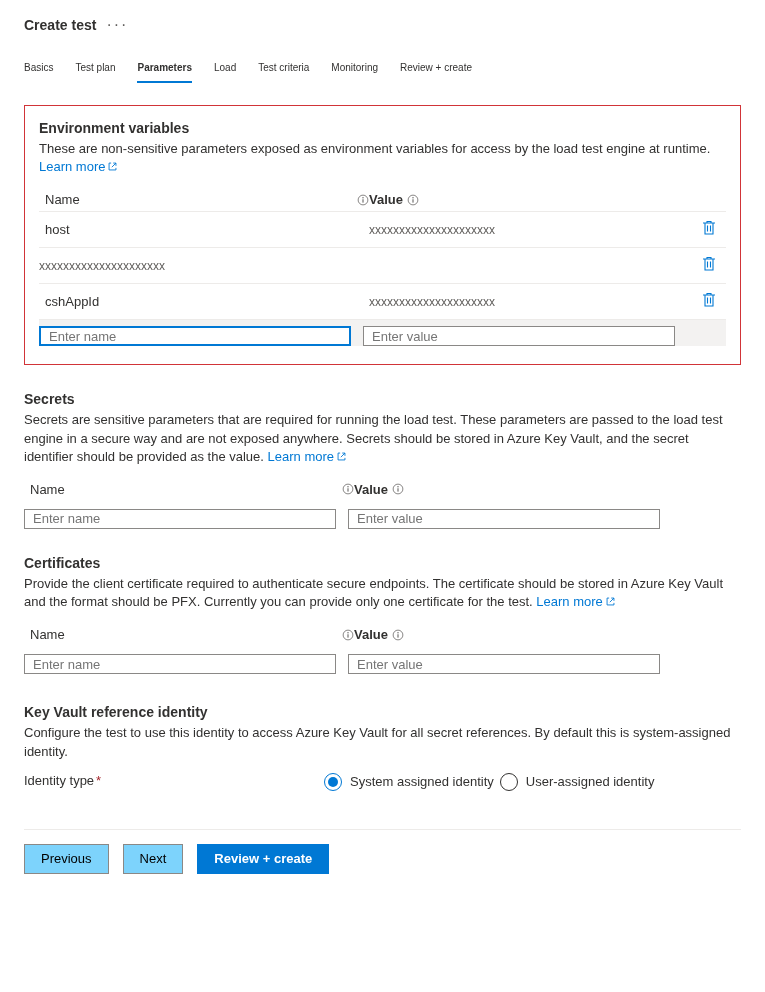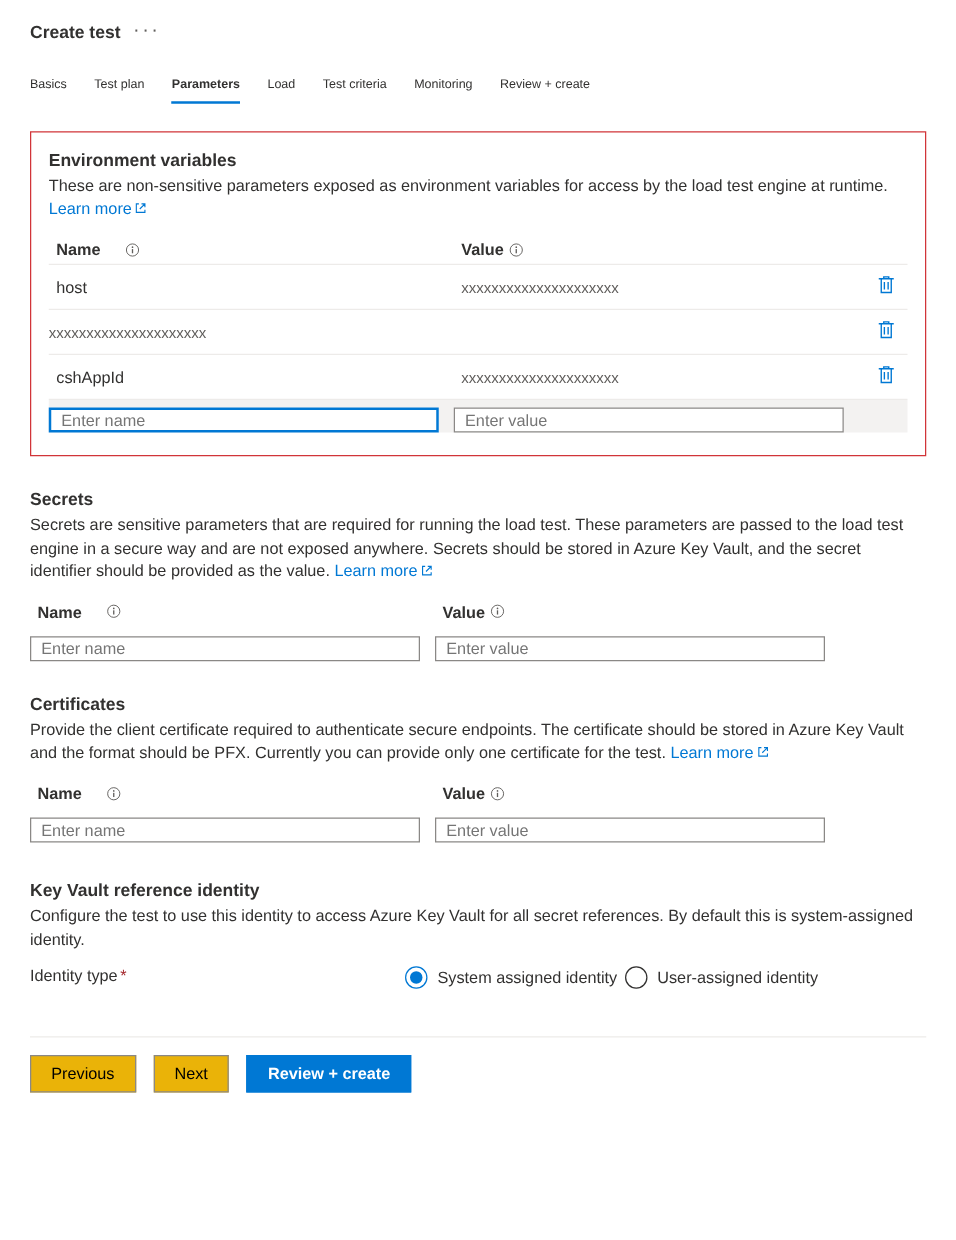--- a/index.html
+++ b/index.html
@@ -22,21 +22,21 @@
   .tab.active { font-weight: 600; border-bottom: 2px solid #0078d4; }
 
   .red-box { border: 1.5px solid #d13438; padding: 14px 14px 18px 14px; margin-bottom: 18px; }
 
   .section-title { font-weight: 600; font-size: 14px; margin-bottom: 4px; }
   .section-desc { font-size: 13px; color: #323130; line-height: 1.4; margin-bottom: 12px; }
   .link { color: #0078d4; text-decoration: none; cursor: pointer; }
   .link-icon { display: inline-block; vertical-align: -1px; margin-left: 2px; }
 
   .col-headers { display: flex; padding: 4px 0; border-bottom: 1px solid #edebe9; }
-  .col-name { flex: 0 0 330px; font-weight: 700; display: flex; align-items: center; gap: 20px; padding-left: 6px;}
+  .col-name { flex: 0 0 330px; font-weight: 400; display: flex; align-items: center; gap: 20px; padding-left: 6px; justify-content: space-between;}
   .col-value { flex: 1; font-weight: 600; display: flex; align-items: center; gap: 4px; }
   .info-icon { width: 12px; height: 12px; }
 
   .row { display: flex; align-items: center; padding: 8px 0; border-bottom: 1px solid #edebe9; }
   .row .cell-name { flex: 0 0 330px; padding-left: 6px; }
   .row .cell-value { flex: 1; color: #605e5c; font-size: 12px; }
   .row .cell-action { flex: 0 0 34px; text-align: center; }
   .trash { cursor: pointer; display: inline-flex; }
 
   .input-row { display: flex; gap: 12px; padding-top: 6px; align-items: center; background: #f3f2f1; }
@@ -53,21 +53,21 @@
   .radio-group { display: flex; align-items: flex-start; gap: 40px; margin-top: 12px; }
   .radio-label { flex: 0 0 260px; font-size: 13px; }
   .required { color: #a4262c; margin-left: 2px; }
   .radio-opts { display: flex; flex-direction: row; gap: 6px; }
   .radio-opt { display: flex; align-items: center; gap: 8px; font-size: 13px; cursor: pointer; }
   .radio-circle { width: 18px; height: 18px; border-radius: 50%; border: 1px solid #323130; display: inline-flex; align-items: center; justify-content: center; }
   .radio-circle.checked { border-color: #0078d4; }
   .radio-dot { width: 10px; height: 10px; border-radius: 50%; background: #0078d4; }
 
   .footer { border-top: 1px solid #edebe9; margin-top: 38px; padding-top: 14px; display: flex; gap: 14px; }
-  .btn { height: 30px; padding: 0 16px; font-size: 13px; font-family: inherit; cursor: pointer; border: 1px solid #8a8886; background: #eab308; }
+  .btn { height: 30px; padding: 0 16px; font-size: 13px; font-family: inherit; cursor: pointer; border: 1px solid #8a8886; background: #7dd3fc; }
   .btn.primary { background: #0078d4; color: #fff; border-color: #0078d4; font-weight: 600; }
 
   svg { display: block; }
 </style>
 </head>
 <body>
 
 <div class="page">
   <div class="header">
     <h1>Create test</h1>

